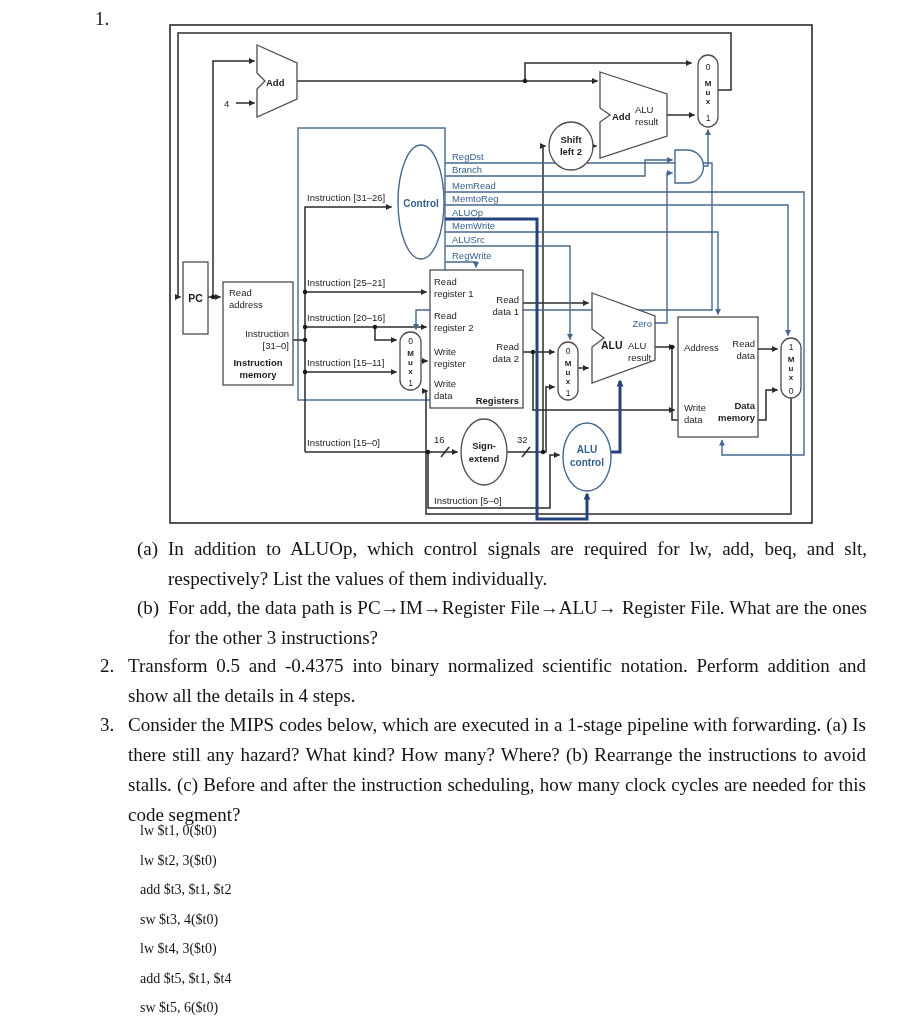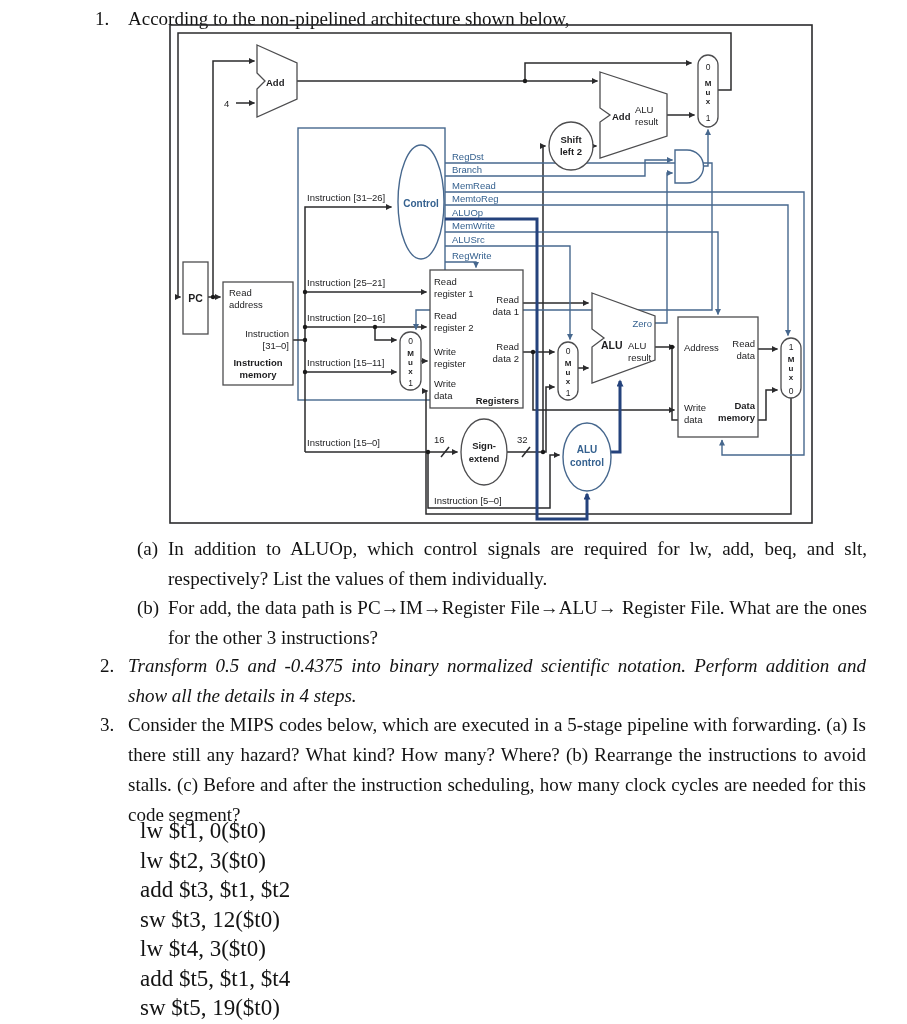--- a/index.html
+++ b/index.html
@@ -5,21 +5,21 @@
   * { margin:0; padding:0; box-sizing:border-box; }
   html,body { background:#ffffff; }
   #page {
     position:relative; width:907px; height:1024px; background:#ffffff;
     font-family:"Liberation Serif", serif; color:#131313; overflow:hidden;
   }
   .qrow { position:absolute; display:flex; font-size:19px; line-height:30px; }
   .qlabel { flex:0 0 auto; }
   .qtext { text-align:justify; }
   .nojust { text-align:left; }
-  .codeline { font-size:23px; line-height:29.5px; }
+  .codeline { font-size:14px; line-height:29.5px; }
   svg text { font-family:"Liberation Sans", sans-serif; }
   .dt  { font-size:9.5px; fill:#1d1d1f; }
   .dtb { font-size:9.5px; fill:#1d1d1f; font-weight:bold; }
   .dtB { font-size:10.5px; fill:#1d1d1f; font-weight:bold; }
   .dtc { font-size:9.5px; fill:#35618f; }
   .dtcb{ font-size:10px; fill:#35618f; font-weight:bold; }
   .muxl{ font-size:8px; fill:#1d1d1f; font-weight:bold; }
   .muxd{ font-size:8.5px; fill:#1d1d1f; }
   .w   { fill:none; stroke:#2b2b2d; stroke-width:1.5; }
   .wb  { fill:none; stroke:#47688e; stroke-width:1.4; }
@@ -28,21 +28,20 @@
   .cb  { fill:#ffffff; stroke:#47688e; stroke-width:1.4; }
   .dot { fill:#1a1a1a; stroke:none; }
 </style>
 </head>
 <body>
 
 <div id="page">
 
   <div class="qrow" style="left:95px; top:4px; width:760px;">
     <span class="qlabel" style="width:33px;">1.</span>
-    <div class="qtext nojust">According to the non-pipelined architecture shown below,</div>
   </div>
 
   <svg style="position:absolute;left:0;top:0;" width="907" height="560" viewBox="0 0 907 560">
     <defs>
       <marker id="arrB" markerWidth="7" markerHeight="7" refX="5.5" refY="3" orient="auto" markerUnits="userSpaceOnUse">
         <path d="M0,0 L6,3 L0,6 z" fill="#2b2b2d"></path>
       </marker>
       <marker id="arrC" markerWidth="7" markerHeight="7" refX="5.5" refY="3" orient="auto" markerUnits="userSpaceOnUse">
         <path d="M0,0 L6,3 L0,6 z" fill="#47688e"></path>
       </marker>
@@ -254,31 +253,31 @@
     <span class="qlabel" style="width:31px;">(a)</span>
     <div class="qtext" style="width:699px;font-family:Liberation Serif, serif;">In addition to ALUOp, which control signals are required for lw, add, beq, and slt, respectively? List the values of them individually.</div>
   </div>
   <div class="qrow" style="left:137px; top:593px; width:730px;">
     <span class="qlabel" style="width:31px;">(b)</span>
     <div class="qtext" style="width:699px;">For add, the data path is PC→IM→Register File→ALU→ Register File. What are the ones for the other 3 instructions?</div>
   </div>
 
   <div class="qrow" style="left:100px; top:651px; width:766px;">
     <span class="qlabel" style="width:28px;">2.</span>
-    <div class="qtext" style="width:738px;font-style:italic;">Transform 0.5 and -0.4375 into binary normalized scientific notation. Perform addition and show all the details in 4 steps.</div>
+    <div class="qtext" style="width:738px;">Transform 0.5 and -0.4375 into binary normalized scientific notation. Perform addition and show all the details in 4 steps.</div>
   </div>
 
   <div class="qrow" style="left:100px; top:710px; width:766px;">
     <span class="qlabel" style="width:28px;">3.</span>
-    <div class="qtext" style="width:738px;">Consider the MIPS codes below, which are executed in a 5-stage pipeline with forwarding. (a) Is there still any hazard? What kind? How many? Where? (b) Rearrange the instructions to avoid stalls. (c) Before and after the instruction scheduling, how many clock cycles are needed for this code segment?</div>
+    <div class="qtext" style="width:738px;">Consider the MIPS codes below, which are executed in a 1-stage pipeline with forwarding. (a) Is there still any hazard? What kind? How many? Where? (b) Rearrange the instructions to avoid stalls. (c) Before and after the instruction scheduling, how many clock cycles are needed for this code segment?</div>
   </div>
 
   <div style="position:absolute; left:140px; top:816px;">
     <div class="codeline">lw $t1, 0($t0)</div>
     <div class="codeline">lw $t2, 3($t0)</div>
     <div class="codeline">add $t3, $t1, $t2</div>
-    <div class="codeline">sw $t3, 12($t0)</div>
+    <div class="codeline">sw $t3, 4($t0)</div>
     <div class="codeline">lw $t4, 3($t0)</div>
     <div class="codeline">add $t5, $t1, $t4</div>
-    <div class="codeline">sw $t5, 19($t0)</div>
+    <div class="codeline">sw $t5, 6($t0)</div>
   </div>
 
 </div>
 
 </body></html>

